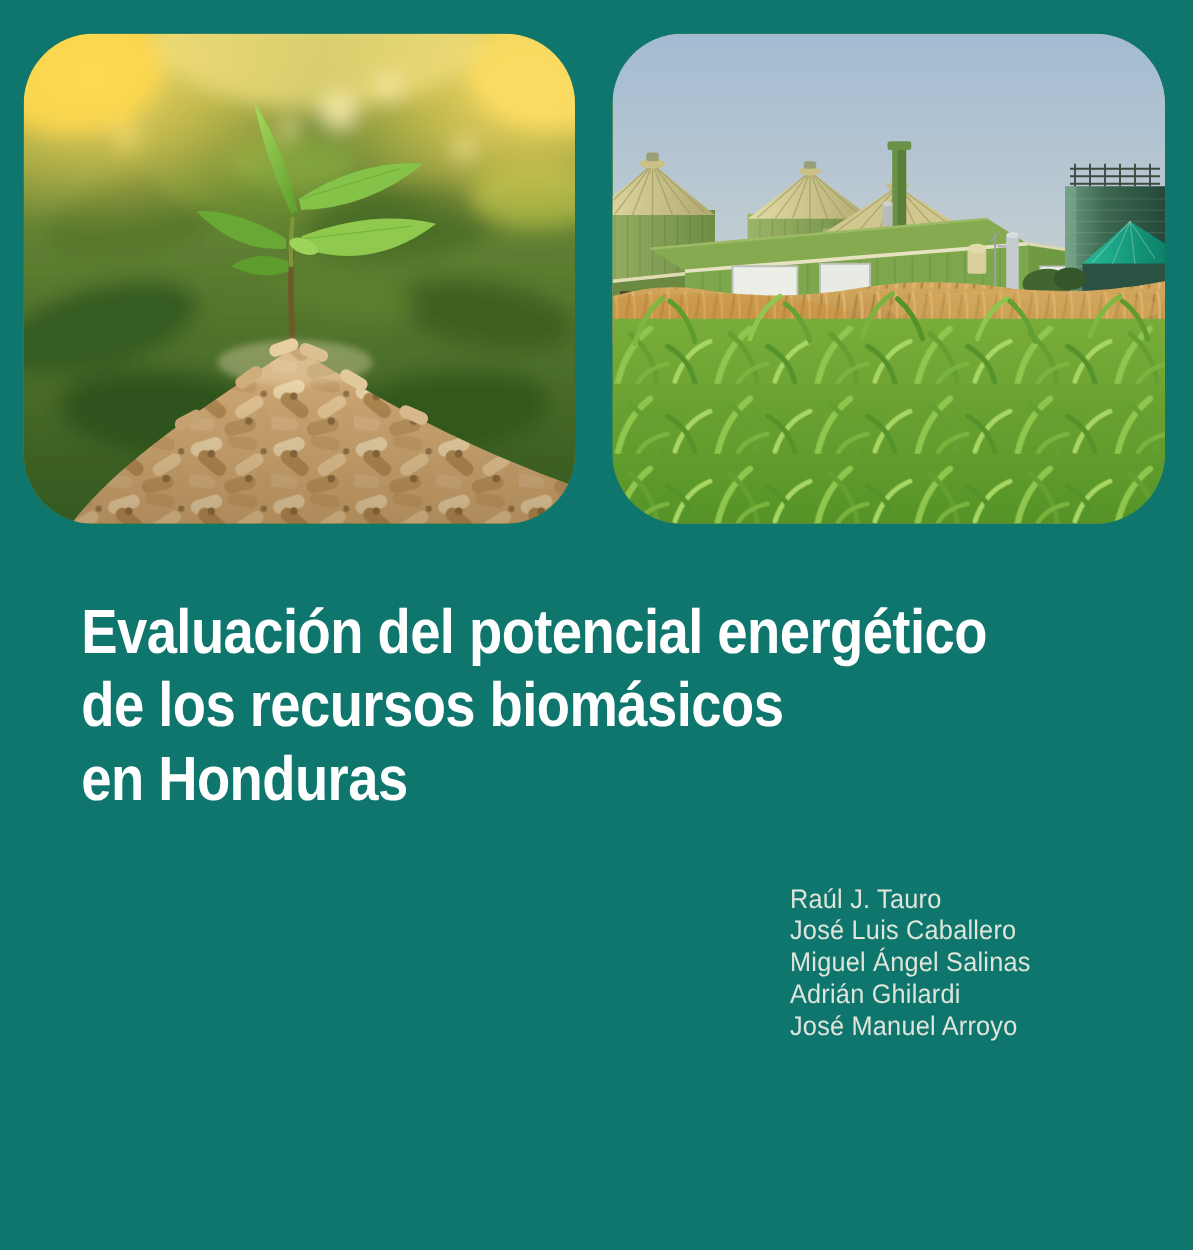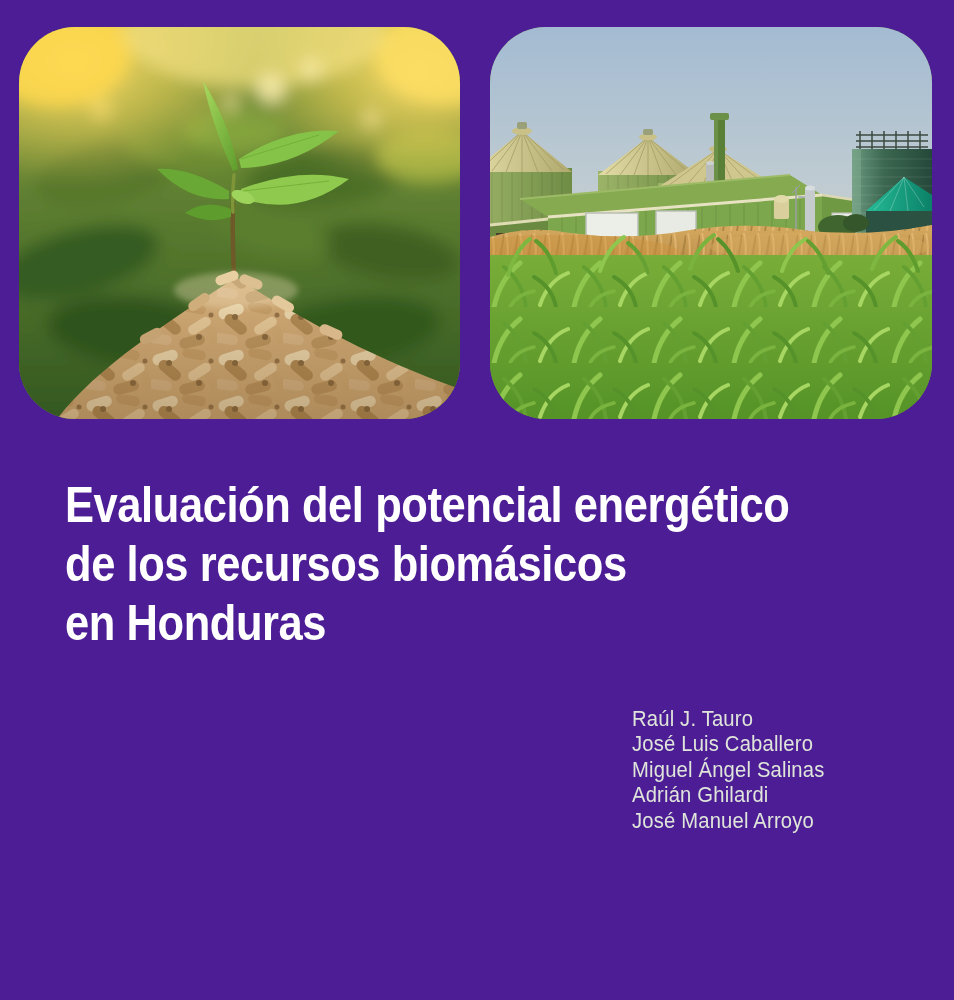--- a/index.html
+++ b/index.html
@@ -1,18 +1,18 @@
 <!DOCTYPE html>
 <html><head>
 <meta charset="utf-8">
 <style>
   html,body{margin:0;padding:0;background:#4b6751;}
   *{box-sizing:border-box;}
   .cover{
-    position:relative;width:954px;height:1000px;background:#4c1d95;overflow:hidden;
+    position:relative;width:954px;height:1000px;background:#0f766e;overflow:hidden;
     font-family:"Liberation Sans",sans-serif;
   }
   .photo{
     position:absolute;top:27px;height:392px;border-radius:56px;overflow:hidden;
     background:#6d8a42;
   }
   .photo svg{display:block;width:100%;height:100%;}
   .photo-left{left:19px;width:441px;}
   .photo-right{left:490px;width:442px;}
   .title{

